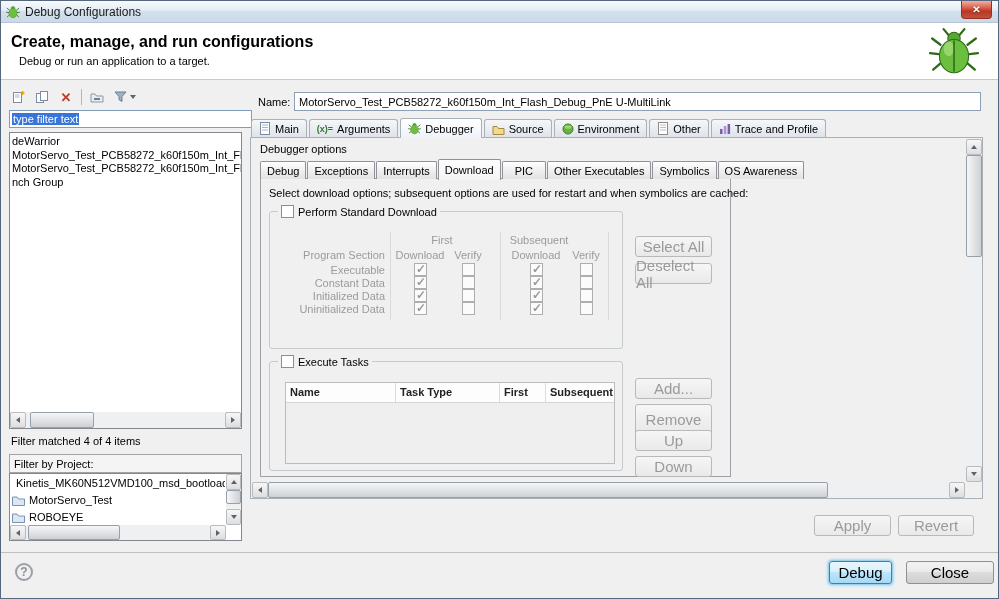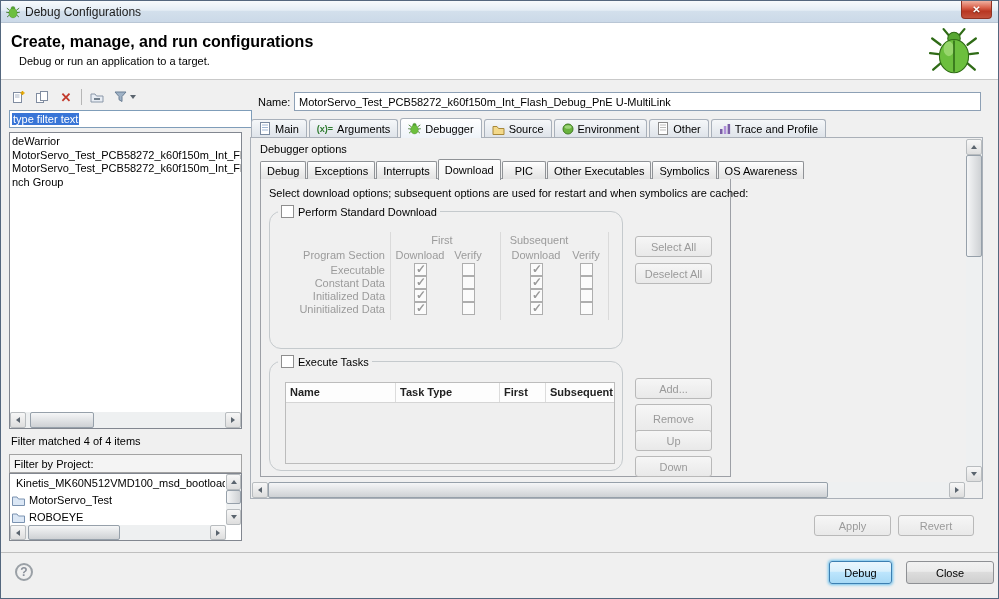--- a/index.html
+++ b/index.html
@@ -58,40 +58,40 @@
 
   .content-box { position:absolute; left:249px; top:57px; width:733px; height:362px; border:1px solid #aab0b8; background:#f0f0f0; }
   .dbg-opts-label { position:absolute; left:9px; top:5px; }
   .wtab-bar { position:absolute; left:9px; top:21px; height:20px; display:flex; align-items:flex-end; z-index:4; }
   .wtab { height:18px; display:flex; align-items:center; padding:0 6px; border:1px solid #8f9296; border-bottom:none;
     border-radius:2px 2px 0 0; background:linear-gradient(#ffffff,#f1f1f1 45%,#e3e3e3); margin-right:1px; white-space:nowrap; cursor:default; }
   .wtab.selected { height:21px; background:linear-gradient(#fdfdfd,#f4f4f4); margin-bottom:-1px; z-index:5; }
   .inner-panel { position:absolute; left:9px; top:40px; width:471px; height:299px; border:1px solid #9da0a6; background:#f0f0f0; }
 
   .instruction { position:absolute; left:8px; top:8px; white-space:nowrap; }
-  .groupbox { position:absolute; border:1px solid #c5cacd; border-radius:12px; }
+  .groupbox { position:absolute; border:1px solid #c5cacd; border-radius:3px; }
   .gb-legend { position:absolute; top:-7px; left:8px; background:#f0f0f0; padding:0 3px; display:flex; align-items:center; gap:4px; }
   .gray { color:#9b9b9b; }
   .gb1-h1 { position:absolute; top:22px; text-align:center; }
   .gb1-h2 { position:absolute; top:37px; text-align:center; }
   .gb1-rowlabel { position:absolute; width:107px; text-align:right; }
   .vsep { position:absolute; width:1px; background:#dadada; top:20px; height:88px; }
 
   .cb { width:13px; height:13px; border:1px solid #8e8e8e; background:#fff; display:inline-block; position:relative; flex:none; }
   .cb.disabled { border-color:#aeaeae; background:#fbfbfb; }
   .cb.checked::after { content:"\2713"; position:absolute; left:1px; top:-2px; font-size:12px; font-weight:bold; color:#444; }
   .cb.disabled.checked::after { color:#9a9a9a; }
   .cb.abs { position:absolute; }
 
   .note-line { position:absolute; left:30px; top:112px; white-space:nowrap; }
   .note-line b { margin-right:4px; }
 
   .btn { position:absolute; border:1px solid #8e9094; border-radius:3px;
     background:linear-gradient(#f2f2f2,#ebebeb 45%,#dddddd 46%,#cfcfcf);
-    display:flex; align-items:center; justify-content:center; font-size:11px; cursor:default; }
+    display:flex; align-items:center; justify-content:center; font-size:15px; cursor:default; }
   .btn.disabled { border-color:#b9b9b9; background:linear-gradient(#f6f6f6,#f0f0f0 45%,#e9e9e9); color:#9a9a9a; }
   .btn.default { border-color:#3c7fb1; box-shadow:0 0 3px 1px #69c0ee; background:linear-gradient(#eaf6fd,#d9f0fc 45%,#bee6fd 46%,#a7d9f5); }
 
   .task-table { position:absolute; left:15px; top:20px; width:330px; height:82px; border:1px solid #bcbcbc; background:#efefef; }
   .task-head { display:flex; height:20px; background:#fdfdfd; border-bottom:1px solid #d5d5d5; }
   .task-col { padding:3px 16px 0 4px; border-right:1px solid #dcdcdc; font-weight:bold; color:#222; overflow:hidden; white-space:nowrap; }
 
   
   .sb { position:absolute; background:#eef0f1; }
   .sb-h { display:flex; }

